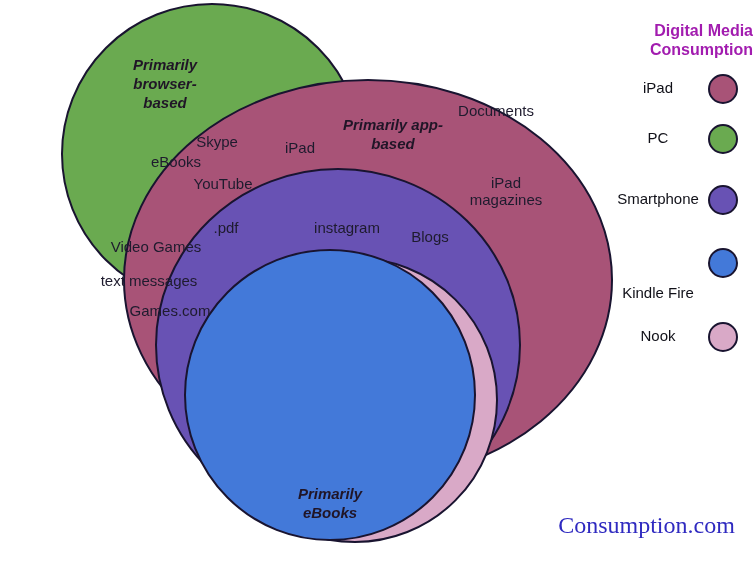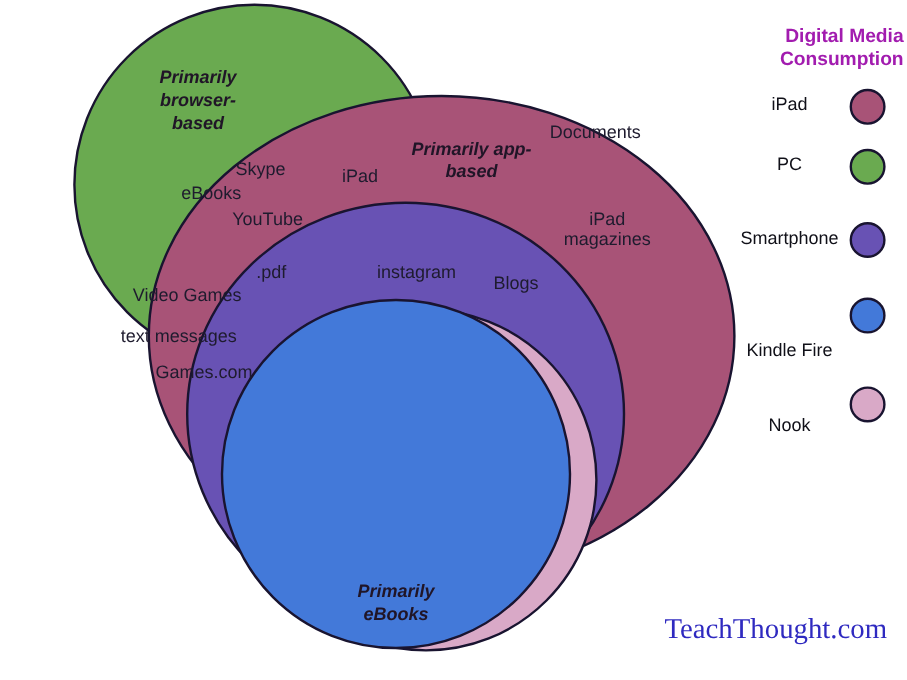--- a/index.html
+++ b/index.html
@@ -114,19 +114,19 @@
 
     <div class="legend-label" style="top:139px;">PC</div>
     <div class="legend-swatch" style="top: 139px; background: rgb(106, 170, 80);"></div>
 
     <div class="legend-label" style="top:200px;">Smartphone</div>
     <div class="legend-swatch" style="top: 200px; background: rgb(104, 82, 180);"></div>
 
     <div class="legend-label" style="top:263px;margin-top:31px;">Kindle Fire</div>
     <div class="legend-swatch" style="top: 263px; background: rgb(67, 121, 217);"></div>
 
-    <div class="legend-label" style="top:356px;">Nook</div>
+    <div class="legend-label" style="top:337px;">Nook</div>
     <div class="legend-swatch" style="top: 337px; background: rgb(217, 169, 199);"></div>
   </div>
 
-  <div class="watermark" style="color: rgb(47, 42, 192);">TeachThought.com</div>
+  <div class="watermark" style="color: rgb(47, 42, 192);">Consumption.com</div>
 
 </div>
 
 </body></html>

